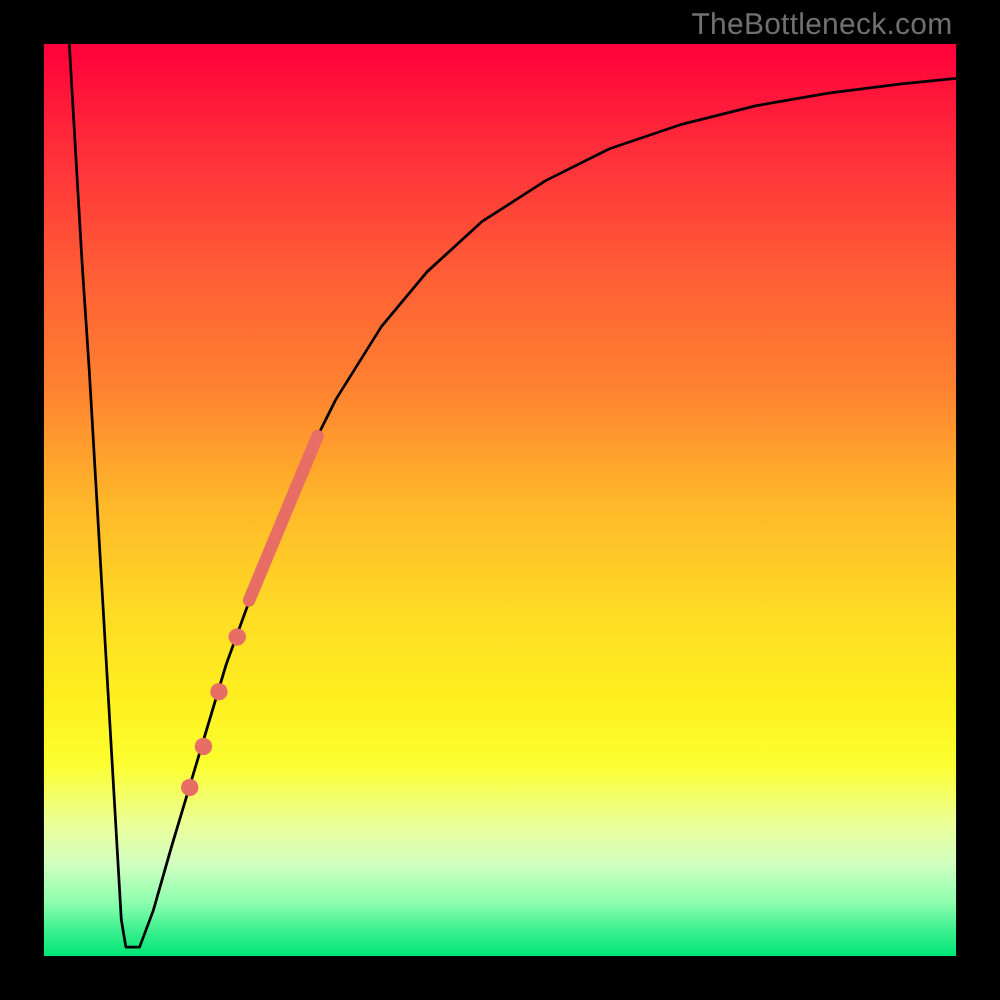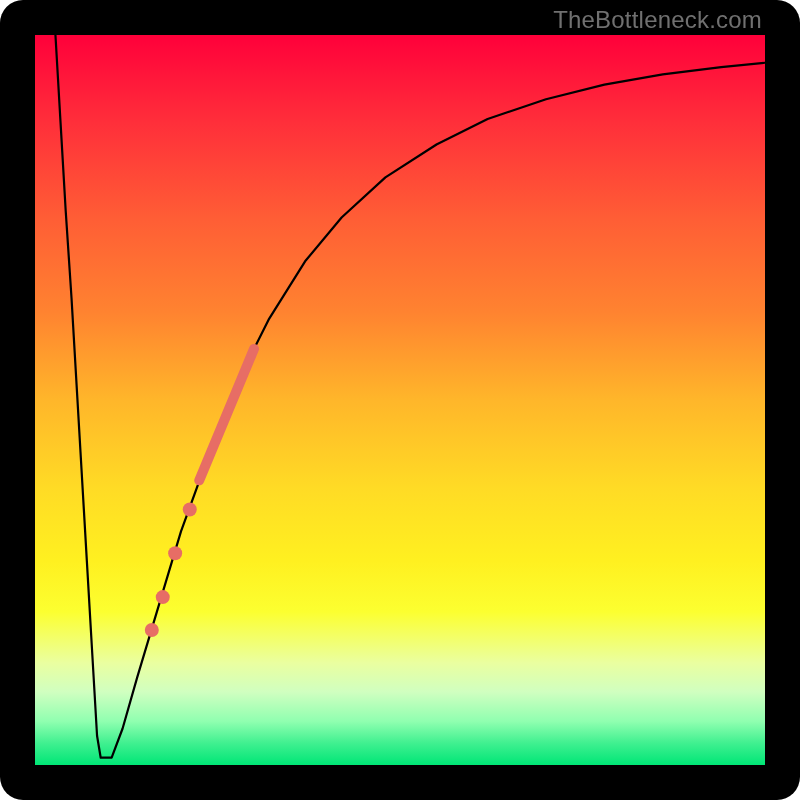--- a/index.html
+++ b/index.html
@@ -8,21 +8,20 @@
     width: 800px;
     height: 800px;
     overflow: hidden;
     font-family: Arial, sans-serif;
   }
   .chart-container {
     position: relative;
     width: 800px;
     height: 800px;
     background: #000;
-    border-radius: 23px;
   }
   .plot-area {
     position: absolute;
     left: 35px;
     top: 35px;
     width: 730px;
     height: 730px;
   }
   .watermark {
     position: absolute;

